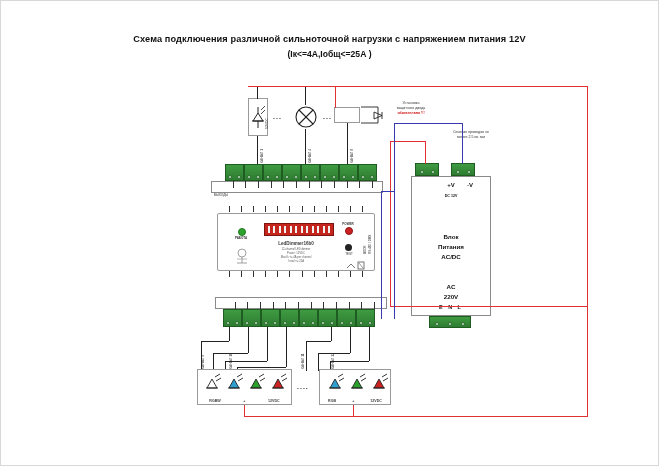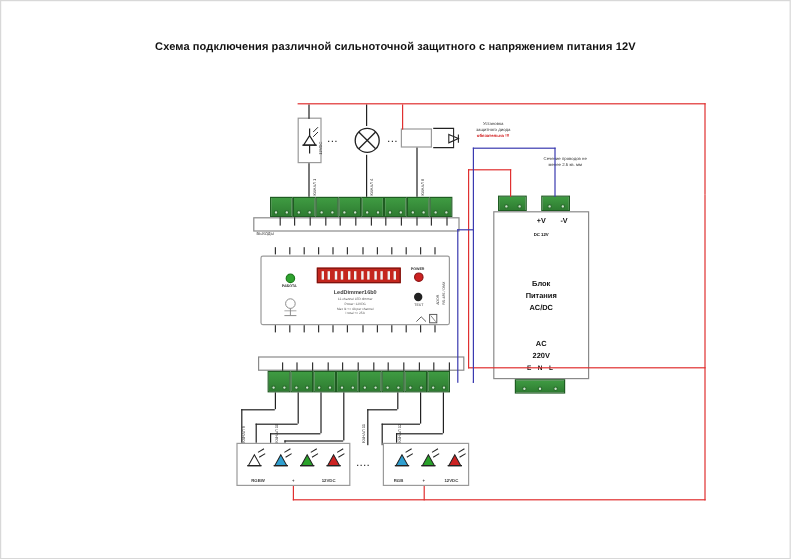--- a/index.html
+++ b/index.html
@@ -33,21 +33,22 @@
   .brandsub{position:absolute;width:100%;text-align:center;font-size:2.7px;color:#5a5a5a;line-height:1.5;}
   .smalltxt{position:absolute;font-size:3.2px;color:#333;text-align:center;}
   .pinrow{position:absolute;display:flex;justify-content:space-around;}
   .pin{width:1px;background:#333;}
 </style>
 </head>
 <body>
 
 <div id="page">
 
-  <div class="abs ttl" style="left:0;top:33px;">Схема подключения различной сильноточной защитного с напряжением питания 12V</div>
+  <div class="abs ttl" style="left:0;top:33px;">Схема подключения различной сильноточной нагрузки с напряжением питания 12V</div>
+  <div class="abs ttl2" style="left:0;top:48px;">(Iк&lt;=4А,Iобщ&lt;=25А )</div>
 
   <div class="mod" style="left:247px;top:97px;width:20px;height:38px;">
     <svg width="18" height="36" viewBox="0 0 18 36">
       <polygon points="9,14 4,22 14,22" fill="none" stroke="#222" stroke-width="1"></polygon>
       <line x1="3" y1="22" x2="15" y2="22" stroke="#222" stroke-width="1"></line>
       <line x1="9" y1="8" x2="9" y2="14" stroke="#222" stroke-width="1"></line>
       <line x1="9" y1="22" x2="9" y2="29" stroke="#222" stroke-width="1"></line>
       <line x1="12" y1="11" x2="16" y2="7" stroke="#222" stroke-width=".8"></line>
       <line x1="12" y1="15" x2="16" y2="11" stroke="#222" stroke-width=".8"></line>
     </svg>

